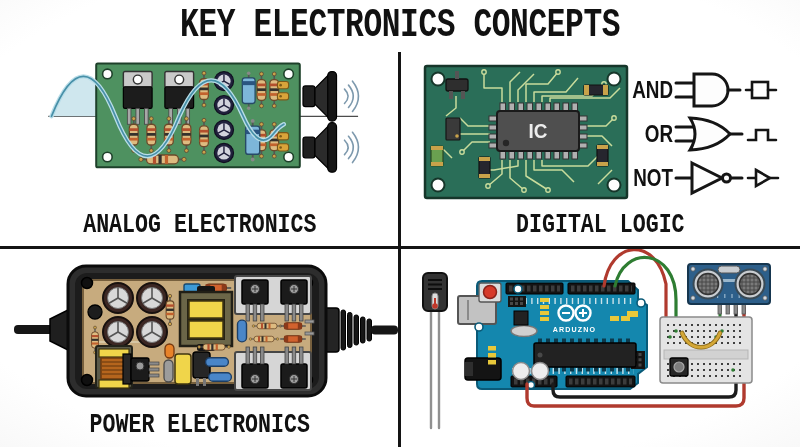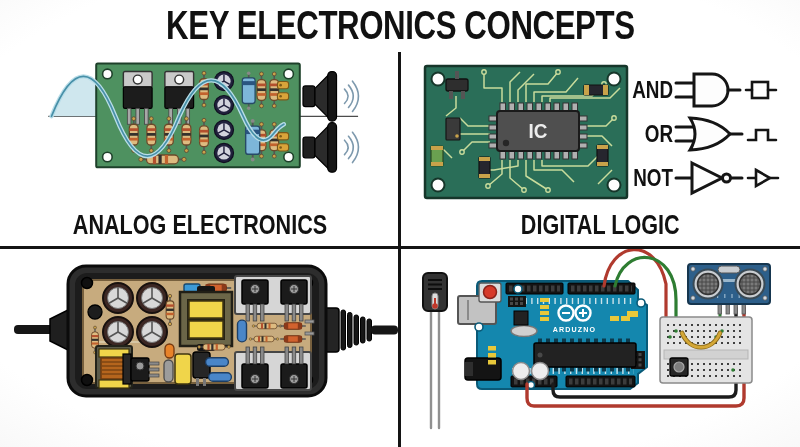--- a/index.html
+++ b/index.html
@@ -1,26 +1,26 @@
 <!DOCTYPE html>
 <html><head>
 <meta charset="utf-8">
 <style>
   html,body{margin:0;padding:0;}
   .canvas{
     position:relative;width:800px;height:447px;overflow:hidden;
     background: radial-gradient(ellipse 110% 108% at 50% 47%, #ffffff 55%, #f2f2f2 78%, #d7d7d7 100%);
     font-family:"Liberation Sans","DejaVu Sans",sans-serif;
   }
-  .title-bar{position:absolute;left:0;top:0;width:800px;height:50px;display:flex;align-items:center;justify-content:center;}
+  .title-bar{position:absolute;left:0;top:0;width:800px;height:50px;display:flex;align-items:center;justify-content:center;font-family:Liberation Mono, monospace;}
   .title-bar span{display:inline-block;font-size:40px;font-weight:bold;color:#111;letter-spacing:-0.5px;transform:scaleX(0.78);white-space:nowrap;}
   .divider-v{position:absolute;left:398px;top:52px;width:3px;height:395px;background:#141414;}
   .divider-h{position:absolute;left:0;top:246px;width:800px;height:3px;background:#141414;}
   .q{position:absolute;}
-  .q-label{position:absolute;width:400px;height:40px;display:flex;align-items:center;justify-content:center;}
+  .q-label{position:absolute;width:400px;height:40px;display:flex;align-items:center;justify-content:center;font-family:Liberation Mono, monospace;}
   .q-label span{display:inline-block;font-size:27px;font-weight:bold;color:#111;transform:scaleX(0.80);white-space:nowrap;}
   .ql-analog{left:0;top:205px;}
   .ql-digital{left:400px;top:205px;justify-content:center;}
   .ql-power{left:0;top:405px;}
   .ql-embedded{left:400px;top:405px;}
   svg text{font-family:"Liberation Sans","DejaVu Sans",sans-serif;font-weight:bold;}
 </style>
 </head>
 <body>
 
@@ -393,20 +393,23 @@
     <use href="#pillB" transform="translate(242,331) rotate(90) scale(0.9 1)"></use>
     <use href="#resH" transform="translate(267,326) scale(0.5)"></use>
     <use href="#resH" transform="translate(264,339) scale(0.5)"></use>
     <use href="#resO" transform="translate(293,326) scale(0.8)"></use>
     <use href="#resO" transform="translate(293,339) scale(0.8)"></use>
     <g fill="#9a9a9a" stroke="#555" stroke-width="0.8">
       <rect x="305" y="320" width="9" height="3"></rect>
         <rect x="305" y="332" width="9" height="3"></rect>
     </g>
   </svg>
+  <div class="q-label ql-power">
+    <span>POWER ELECTRONICS</span>
+  </div>
 
   <svg class="q" style="left:400px;top:249px" width="400" height="198" viewBox="400 249 400 198">
     <g>
       <line x1="431" y1="311" x2="431" y2="428" stroke="#909090" stroke-width="2.4" stroke-linecap="round"></line>
       <line x1="439" y1="311" x2="439" y2="428" stroke="#909090" stroke-width="2.4" stroke-linecap="round"></line>
       <rect x="423" y="273" width="24" height="38" rx="5" fill="#333" stroke="#111" stroke-width="2"></rect>
       <path d="M428,280 H442 M428,284.5 H442 M428,289 H442" stroke="#0d0d0d" stroke-width="1.8"></path>
       <rect x="432" y="293" width="6" height="16" rx="3" fill="#ddd" stroke="#888" stroke-width="1"></rect>
       <line x1="435" y1="298" x2="435" y2="305" stroke="#c0392b" stroke-width="2"></line>
       <circle cx="435" cy="306" r="2.8" fill="#c0392b"></circle>

